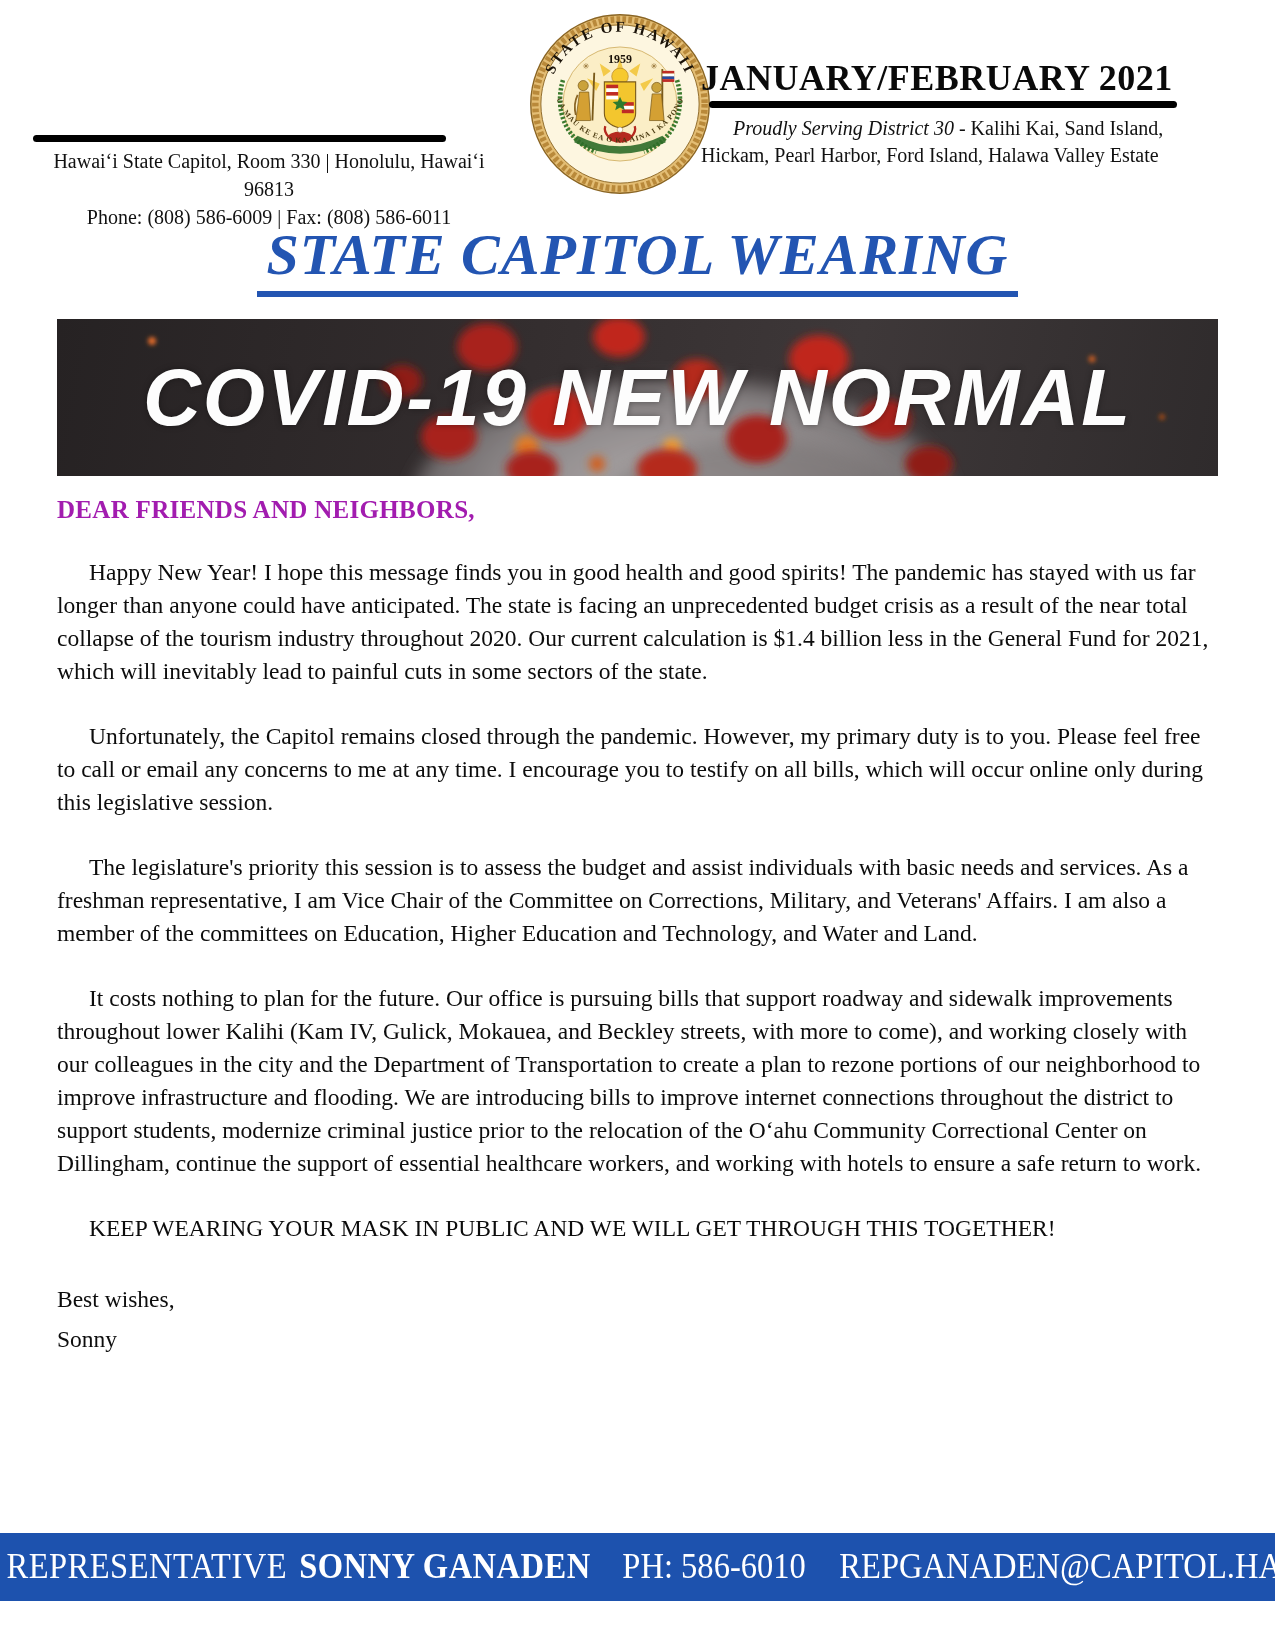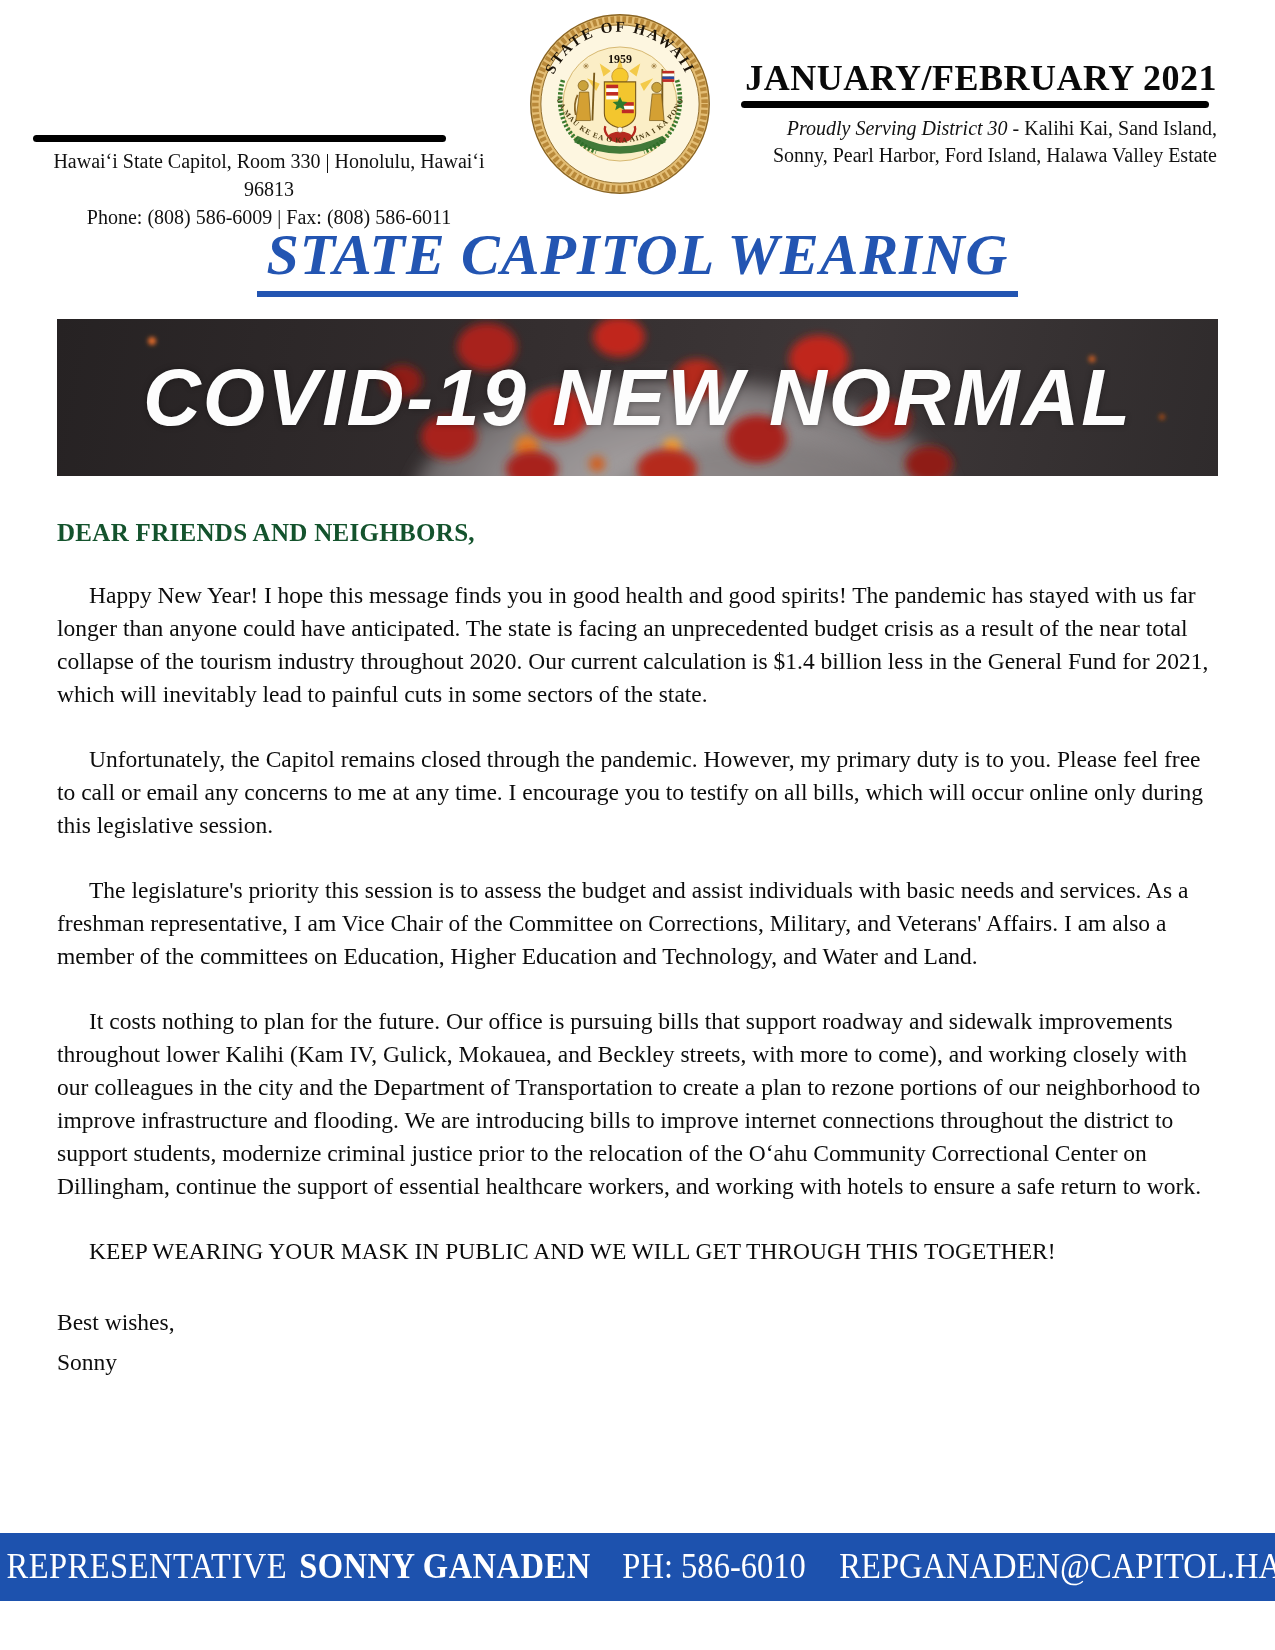--- a/index.html
+++ b/index.html
@@ -16,25 +16,25 @@
 
   
   .masthead { position:relative; height:205px; }
   .contact-block { position:absolute; left:33px; top:95px; width:472px; text-align:center;margin-top:40px; }
   .contact-rule { width:413px; height:7px; background:#000; border-radius:4px; margin:0 0 5px 0; }
   .contact-line { font-size:20px; line-height:28px; color:#111; }
 
   .seal-wrap { position:absolute; left:528px; top:12px; width:184px; height:184px; }
   .seal-wrap svg { width:100%; height:100%; }
 
-  .date-block { position:absolute; left:733px; top:58px; width:484px; text-align:right; }
+  .date-block { position:absolute; left:701px; top:58px; width:484px; text-align:left; }
   .issue-date { font-size:36px; font-weight:bold; letter-spacing:0.5px; color:#0a0a0a; line-height:40px; }
   .date-rule { width:468px; height:7px; background:#000; border-radius:4px; margin:3px auto 7px auto; }
   .district-line { font-size:20px; line-height:27px; color:#111; }
-  .district-ital { font-style:italic; }
+  .district-ital { font-style:italic;margin-left:32px; }
 
   
   .title-block { text-align:center; margin-top:18px; }
   .main-title {
     display:inline-block;
     font-size:58px; font-weight:bold; font-style:italic;
     color:#2355b2; letter-spacing:1px;
     border-bottom:6px solid #2355b2;
     padding:0 10px 4px 10px;
     line-height:64px;
@@ -62,22 +62,22 @@
     font-family:"Liberation Sans", sans-serif;
     font-weight:bold; font-style:italic;
     font-size:80px; letter-spacing:2px;
     color:#fdfdfd; white-space:nowrap;
     text-shadow:0 0 6px rgba(0,0,0,0.35);
   }
 
   
   .letter { margin:0 57px; }
   .salutation {
-    margin-top:43px;
-    font-size:25px; font-weight:bold; color:#14532d;
+    margin-top:20px;
+    font-size:25px; font-weight:bold; color:#a21caf;
     letter-spacing:0.3px;
   }
   .letter p {
     margin-top:32px;
     font-size:23.5px; line-height:33px;
     text-indent:32px; color:#0c0c0c;
   }
   .closing { margin-top:34px; font-size:23.5px; line-height:40px; }
 
   
@@ -185,21 +185,21 @@
         <text font-family="Liberation Serif, serif" font-size="8" font-weight="bold" fill="#4a3a10" letter-spacing="1">
           <textPath href="#sealBottomArc" startOffset="50%" text-anchor="middle">UA MAU KE EA O KA AINA I KA PONO</textPath>
         </text>
       </svg>
     </div>
 
     <div class="date-block">
       <div class="issue-date">JANUARY/FEBRUARY 2021</div>
       <div class="date-rule"></div>
       <div class="district-line"><span class="district-ital">Proudly Serving District 30</span><span> - Kalihi Kai, Sand Island,</span></div>
-      <div class="district-line">Sonny, Pearl Harbor, Ford Island, Halawa Valley Estate</div>
+      <div class="district-line">Hickam, Pearl Harbor, Ford Island, Halawa Valley Estate</div>
     </div>
   </div>
 
   <div class="title-block">
     <div class="main-title">STATE CAPITOL WEARING</div>
   </div>
 
   <div class="banner">
     <svg viewBox="0 0 1161 157" width="1161" height="157" preserveAspectRatio="none">
       <defs>

